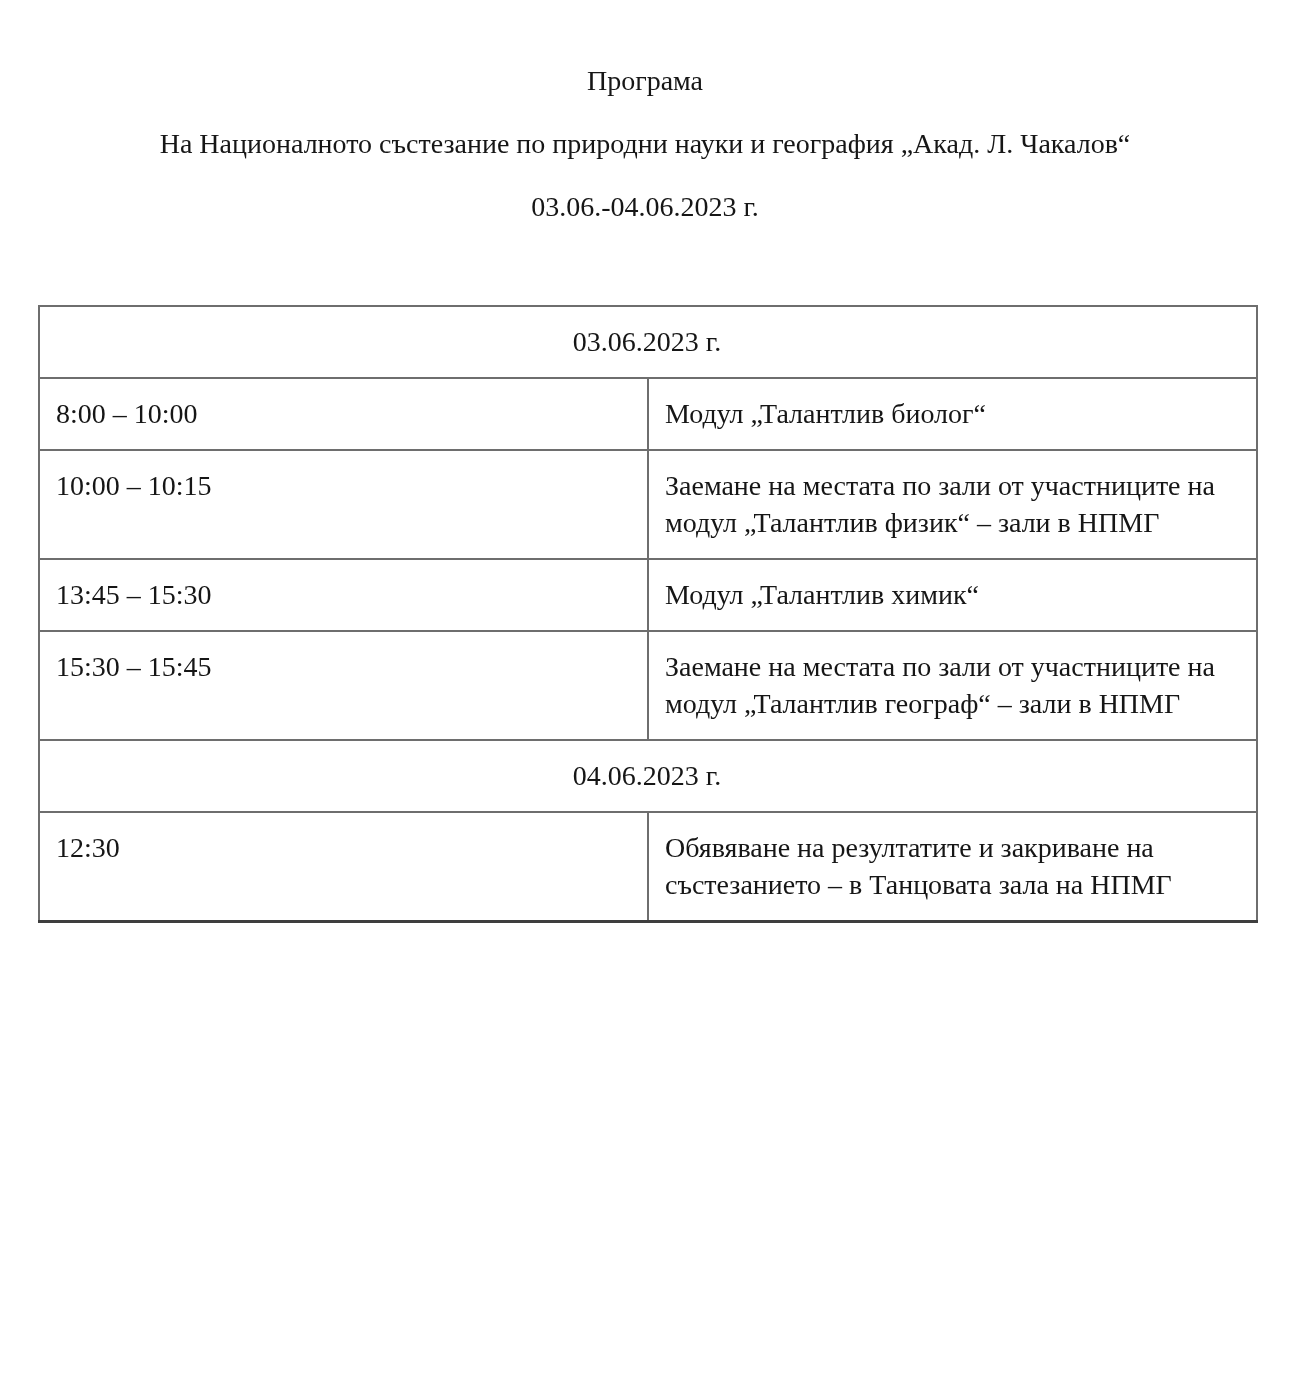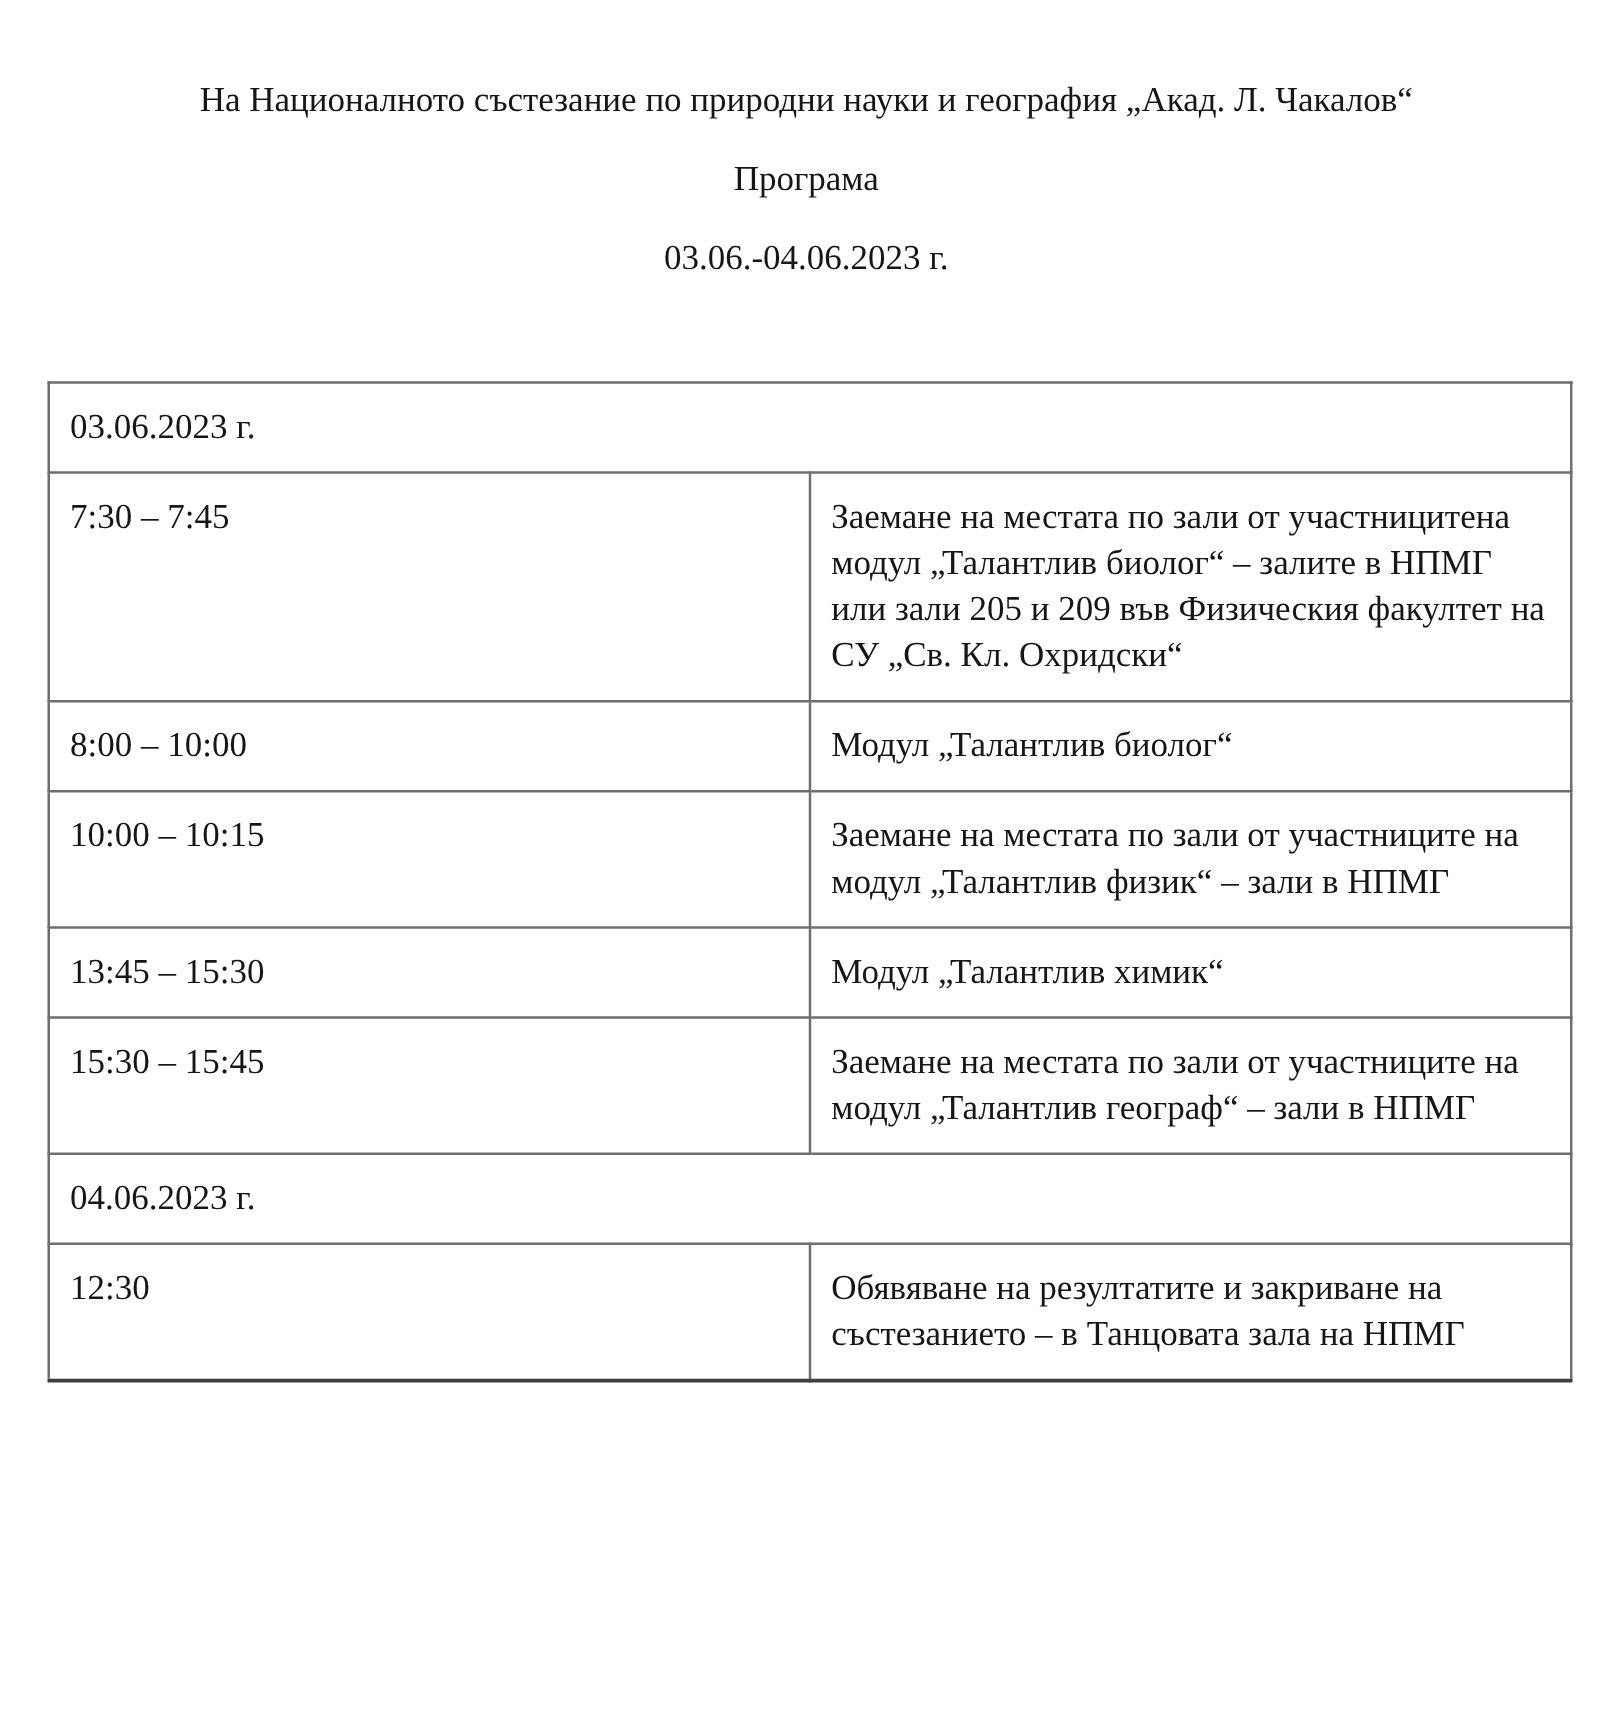--- a/index.html
+++ b/index.html
@@ -36,39 +36,36 @@
     vertical-align: top;
     padding: 16px 18px 17px 16px;
   }
   .time-cell {
     width: 233px; 
     white-space: nowrap;
   }
   .date-cell {
     padding-top: 17px;
     padding-bottom: 17px;
+    text-align: center;
   }
 </style>
 </head>
 <body>
 
 <div class="doc-header">
+  <p class="doc-line">Програма</p>
   <p class="doc-line">На Националното състезание по природни науки и география „Акад. Л. Чакалов“</p>
-  <p class="doc-line">Програма</p>
   <p class="doc-line">03.06.-04.06.2023 г.</p>
 </div>
 
 <table class="schedule-table">
   <tbody>
     <tr>
       <td class="date-cell" colspan="2">03.06.2023 г.</td>
-    </tr>
-    <tr>
-      <td class="time-cell">7:30 – 7:45</td>
-      <td class="desc-cell">Заемане на местата по зали от участницитена модул „Талантлив биолог“ – залите в НПМГ или зали 205 и 209 във Физическия факултет на СУ „Св. Кл. Охридски“</td>
     </tr>
     <tr>
       <td class="time-cell">8:00 – 10:00</td>
       <td class="desc-cell">Модул „Талантлив биолог“</td>
     </tr>
     <tr>
       <td class="time-cell">10:00 – 10:15</td>
       <td class="desc-cell">Заемане на местата по зали от участниците на модул „Талантлив физик“ – зали в НПМГ</td>
     </tr>
     <tr>

